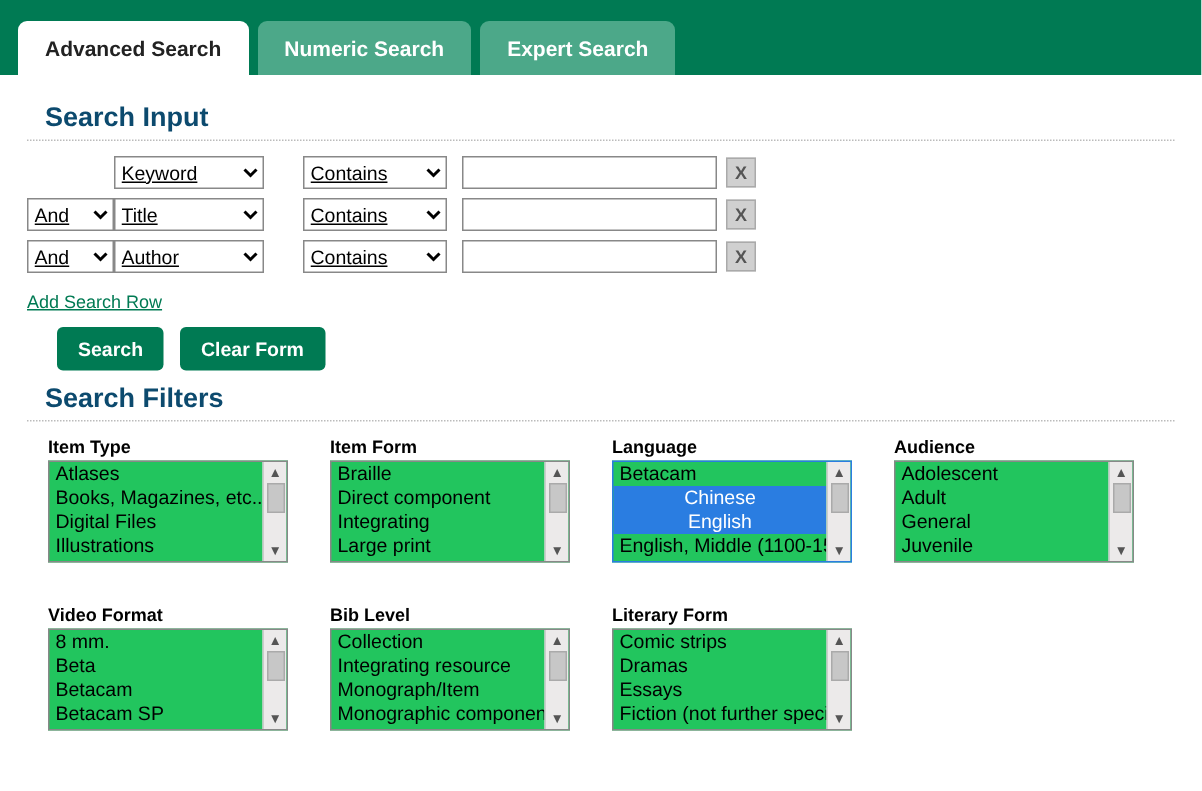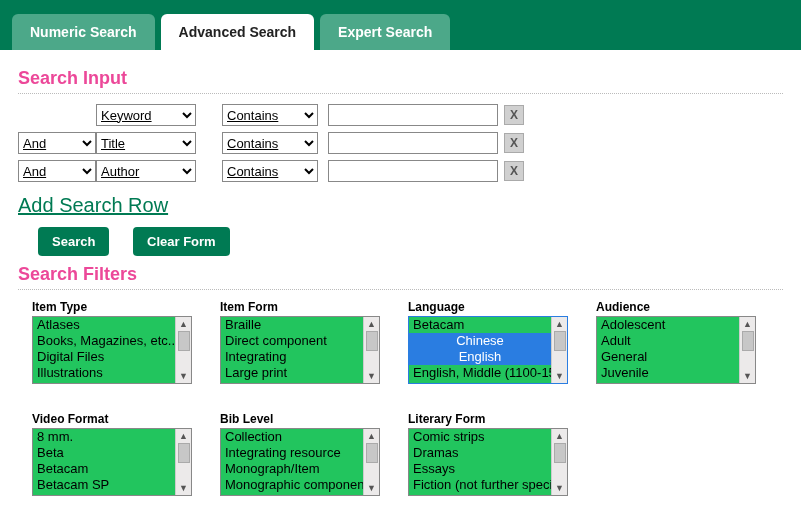--- a/index.html
+++ b/index.html
@@ -29,37 +29,37 @@
     background: #4ca889;
   }
   .tab.active {
     background: #fff;
     color: #222;
   }
   .content {
     padding: 10px 18px;
   }
   h2.section {
-    color: #ec4899;
+    color: #0c4a6e;
     font-size: 18px;
     font-weight: bold;
-    margin: 8px 0 4px 0;
+    margin: 8px 0 4px 12px;
   }
   hr.rule {
     border: none;
     border-top: 1px dotted #bbb;
     margin: 2px 0 10px 0;
   }
   .rows { margin-left: 0; }
   .row {
     display: flex;
     align-items: center;
     margin-bottom: 6px;
   }
-  .col-bool { width: 78px; }
+  .col-bool { width: 58px; }
   .col-field { width: 100px; margin-right: 10px; }
   .col-match { width: 112px; margin-right: 10px; padding-left: 16px; }
   .col-term { width: 170px; margin-right: 6px; }
   select, input[type=text] {
     font-family: Arial, Helvetica, sans-serif;
     font-size: 13px;
     border: 1px solid #888;
     background: #fff;
     height: 22px;
     padding: 1px 2px;
@@ -76,33 +76,33 @@
     line-height: 18px;
     cursor: pointer;
     font-size: 12px;
   }
   .add-row-link {
     color: #007a53;
     text-decoration: underline;
     cursor: pointer;
     display: inline-block;
     margin: 6px 0 10px 0;
-    font-size: 20px;
+    font-size: 12px;
   }
   .btn-row { margin-left: 20px; margin-bottom: 8px; }
   .btn {
     background: #007a53;
     color: #fff;
     border: none;
     border-radius: 4px;
     padding: 7px 14px;
     font-weight: bold;
     font-size: 13px;
     cursor: pointer;
-    margin-right: 20px;
+    margin-right: 7px;
   }
   .filter-grid {
     display: flex;
     flex-wrap: wrap;
     gap: 28px 28px;
     margin-top: 4px;
     margin-left: 14px;
   }
   .filter-block { width: 160px; }
   .filter-label {
@@ -158,22 +158,22 @@
     left: 2px; width: 12px;
     background: #c7c7c7;
     border: 1px solid #aaa;
     top: 14px; height: 20px;
   }
 </style>
 </head>
 <body>
 
 <div class="tab-bar" id="tab-bar">
+    <div class="tab active">Advanced Search</div>
     <div class="tab">Numeric Search</div>
-    <div class="tab active">Advanced Search</div>
     <div class="tab">Expert Search</div>
   </div>
 
 <div class="content">
 
   <h2 class="section">Search Input</h2>
   <hr class="rule">
 
   <div class="rows" id="rows">
       <div class="row">

